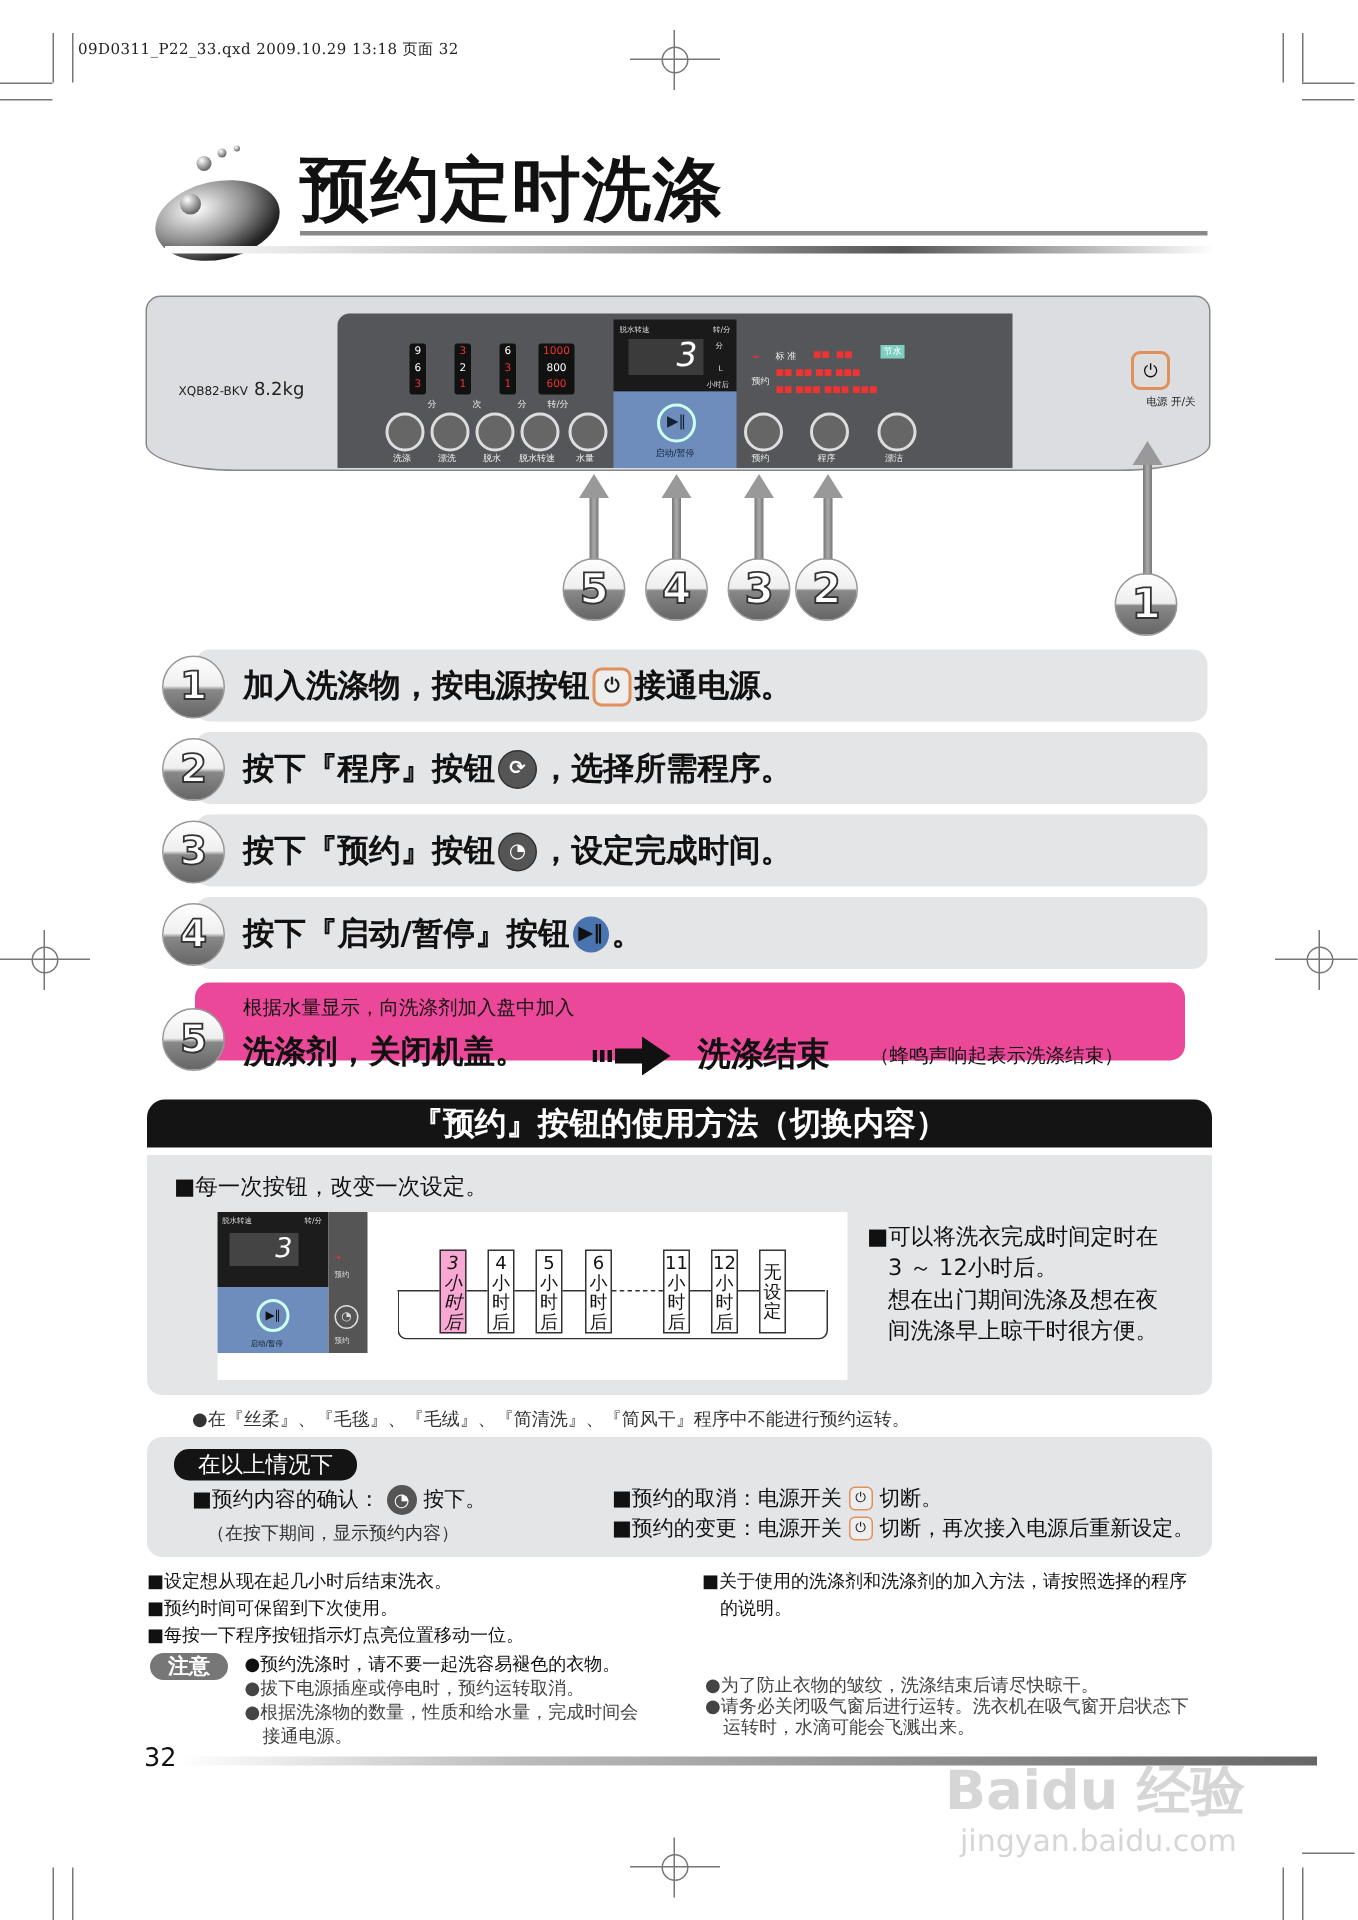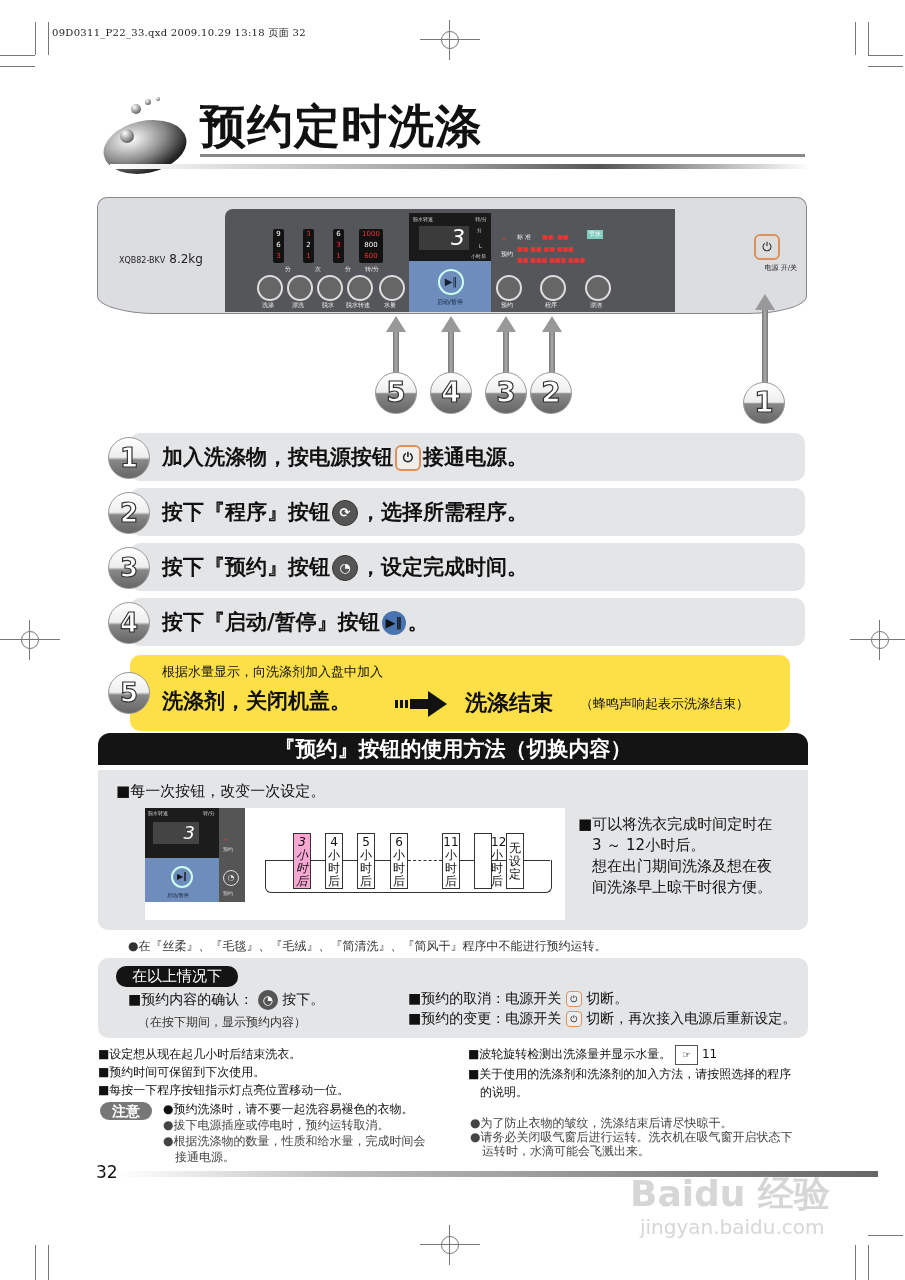--- a/index.html
+++ b/index.html
@@ -43,21 +43,21 @@
   .arrowhead{position:absolute;width:0;height:0;border-left:10px solid transparent;border-right:10px solid transparent;border-bottom:16px solid #999;}
   .numc{position:absolute;width:40px;height:40px;border-radius:50%;background:linear-gradient(180deg,#fff 0%,#eee 48%,#888 52%,#666 100%);border:1px solid #999;text-align:center;line-height:40px;font-size:28px;font-weight:bold;color:#fff;-webkit-text-stroke:1.2px #333;}
   
   .step{position:absolute;left:130px;width:675px;height:48px;background:#e4e5e7;border-radius:10px;}
   .step .txt{position:absolute;left:32px;top:10px;font-size:21px;font-weight:bold;color:#111;white-space:nowrap;}
   .stepnum{position:absolute;left:108px;width:40px;height:40px;border-radius:50%;background:linear-gradient(180deg,#fff 0%,#eee 48%,#888 55%,#666 100%);border:1px solid #999;text-align:center;line-height:40px;font-size:26px;font-weight:bold;color:#fff;-webkit-text-stroke:1.2px #333;}
   .ibtn{display:inline-block;vertical-align:middle;width:24px;height:24px;border-radius:50%;text-align:center;line-height:24px;font-size:13px;margin:0 2px;}
   .ibtn.pwr2{border:2px solid #e0905a;border-radius:6px;width:22px;height:22px;line-height:22px;background:#eee;color:#222;}
   .ibtn.grey{background:#555;color:#fff;border:1px solid #333;}
   .ibtn.blu{background:#4a74b0;color:#111;}
-  .step5{position:absolute;left:130px;top:655px;width:660px;height:76px;background:#fde047;border-radius:10px;text-align:right;}
+  .step5{position:absolute;left:130px;top:655px;width:660px;height:52px;background:#ec4899;border-radius:10px;text-align:right;}
   .s5small{position:absolute;left:32px;top:8px;font-size:13px;}
   .s5big{position:absolute;left:32px;top:32px;font-size:21px;font-weight:bold;}
   .s5arrow{position:absolute;left:265px;top:36px;width:55px;height:26px;}
   .s5end{position:absolute;left:335px;top:33px;font-size:22px;font-weight:bold;}
   .s5note{position:absolute;left:450px;top:40px;font-size:13px;}
   
   .sechead{left:98px;top:733px;width:710px;height:32px;background:#141414;border-radius:12px 12px 0 0;color:#fff;text-align:center;font-size:21px;font-weight:bold;line-height:32px;}
   .secbox{left:98px;top:770px;width:710px;height:160px;background:#e4e5e7;border-radius:0 0 10px 10px;}
   .secbox .hd{position:absolute;left:18px;top:12px;font-size:15px;}
   .diag{position:absolute;left:47px;top:38px;width:420px;height:112px;background:#fff;}
@@ -295,21 +295,21 @@
         <div class="mtiny" style="left:4px;top:38px;">预约</div>
         <div style="position:absolute;left:4px;top:62px;width:14px;height:14px;border:1px solid #ddd;border-radius:50%;color:#ddd;font-size:8px;text-align:center;line-height:14px;">◔</div>
         <div class="mtiny" style="left:4px;top:82px;">预约</div>
       </div>
     </div>
     <div class="tbox first" style="left:148px;">3小时后</div>
     <div class="tbox" style="left:180px;">4小时后</div>
     <div class="tbox" style="left:212px;">5小时后</div>
     <div class="tbox" style="left:245px;">6小时后</div>
     <div class="tbox" style="left:297px;">11小时后</div>
-    <div class="tbox" style="left:329px;padding-left:16px;">12小时后</div>
+    <div class="tbox" style="left:329px;">12小时后</div>
     <div class="tbox" style="left:361px;padding-top:8px;">无设定</div>
     <div class="flowline" style="left:120px;top:52px;width:28px;height:1px;"></div>
     <div class="flowline" style="left:166px;top:52px;width:14px;height:1px;"></div>
     <div class="flowline" style="left:198px;top:52px;width:14px;height:1px;"></div>
     <div class="flowline" style="left:230px;top:52px;width:15px;height:1px;"></div>
     <div class="flowline" style="left:263px;top:52px;width:34px;height:0;border-top:1px dashed #333;background:none;"></div>
     <div class="flowline" style="left:315px;top:52px;width:14px;height:1px;"></div>
     <div class="flowline" style="left:347px;top:52px;width:14px;height:1px;"></div>
     <div class="flowline" style="left:379px;top:52px;width:26px;height:1px;"></div>
     <div style="position:absolute;left:120px;top:52px;width:285px;height:32px;border:1px solid #333;border-top:none;border-radius:0 0 6px 6px;"></div>
@@ -331,21 +331,20 @@
   <div class="condr1"><span>■预约的取消：电源开关</span> <span class="pwrs">⏻</span> <span>切断。</span></div>
   <div class="condr2"><span>■预约的变更：电源开关</span> <span class="pwrs">⏻</span> <span>切断，再次接入电源后重新设定。</span></div>
 </div>
 
 <div class="abs notes-l">
   <div>■设定想从现在起几小时后结束洗衣。</div>
   <div>■预约时间可保留到下次使用。</div>
   <div>■每按一下程序按钮指示灯点亮位置移动一位。</div>
 </div>
 <div class="abs notes-r">
-  <div><span>■波轮旋转检测出洗涤量并显示水量。</span> <span style="display:inline-block;border:1px solid #555;padding:0 6px;font-size:10px;">☞</span> <span>11</span></div>
   <div>■关于使用的洗涤剂和洗涤剂的加入方法，请按照选择的程序</div>
   <div style="padding-left:12px;">的说明。</div>
 </div>
 
 <div class="abs caution">注意</div>
 <div class="abs caut-list">
   <div>●预约洗涤时，请不要一起洗容易褪色的衣物。</div>
   <div>●拔下电源插座或停电时，预约运转取消。</div>
   <div>●根据洗涤物的数量，性质和给水量，完成时间会</div>
   <div style="padding-left:12px;">接通电源。</div>

